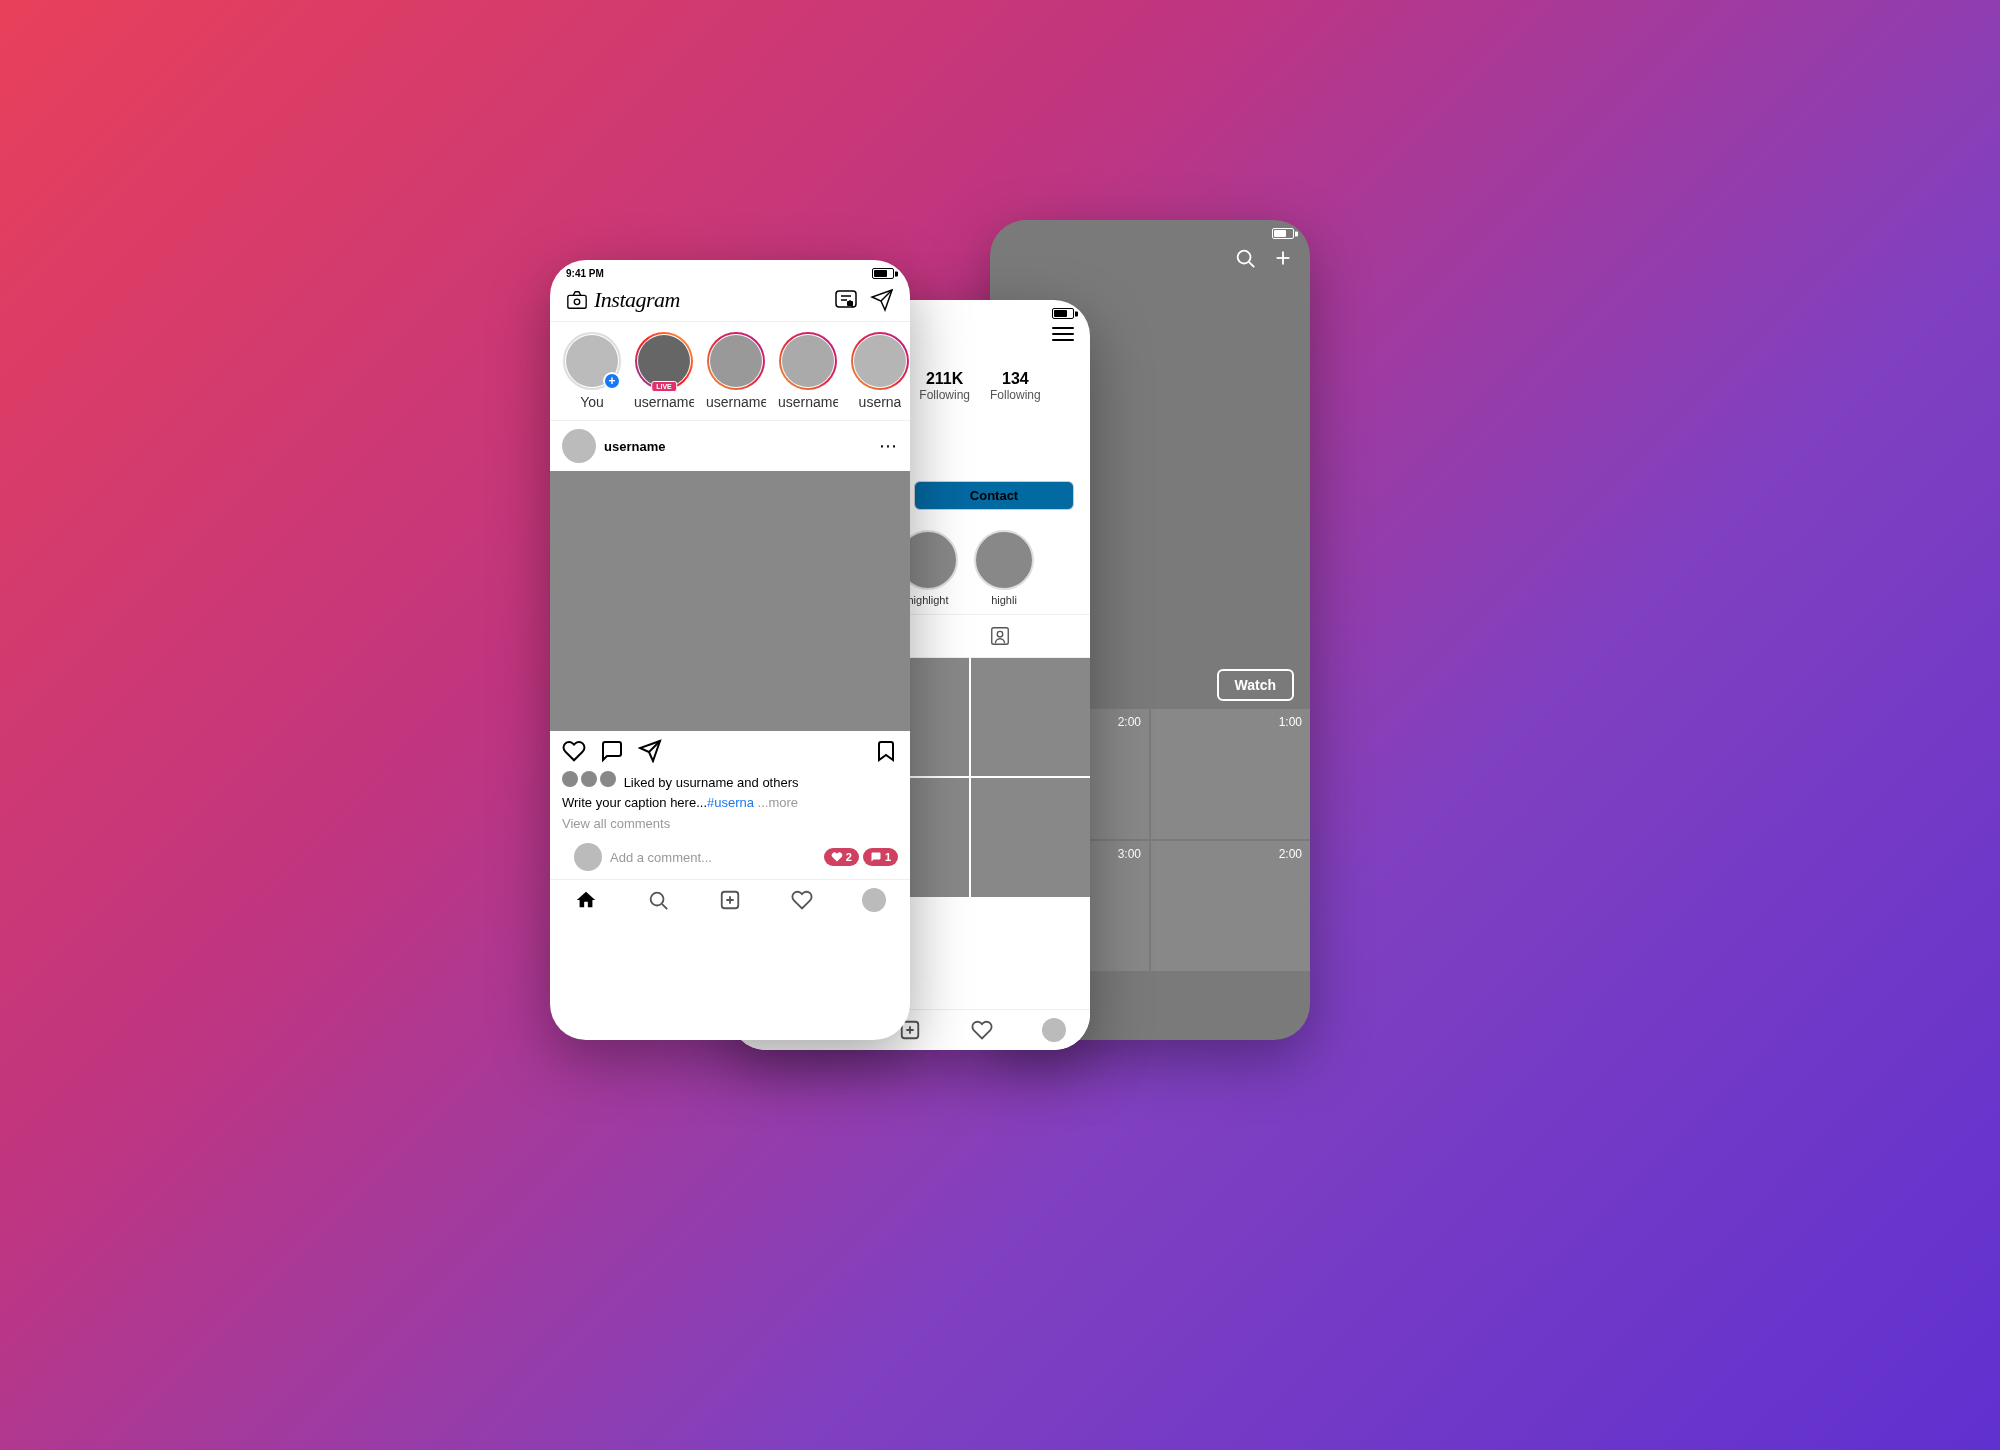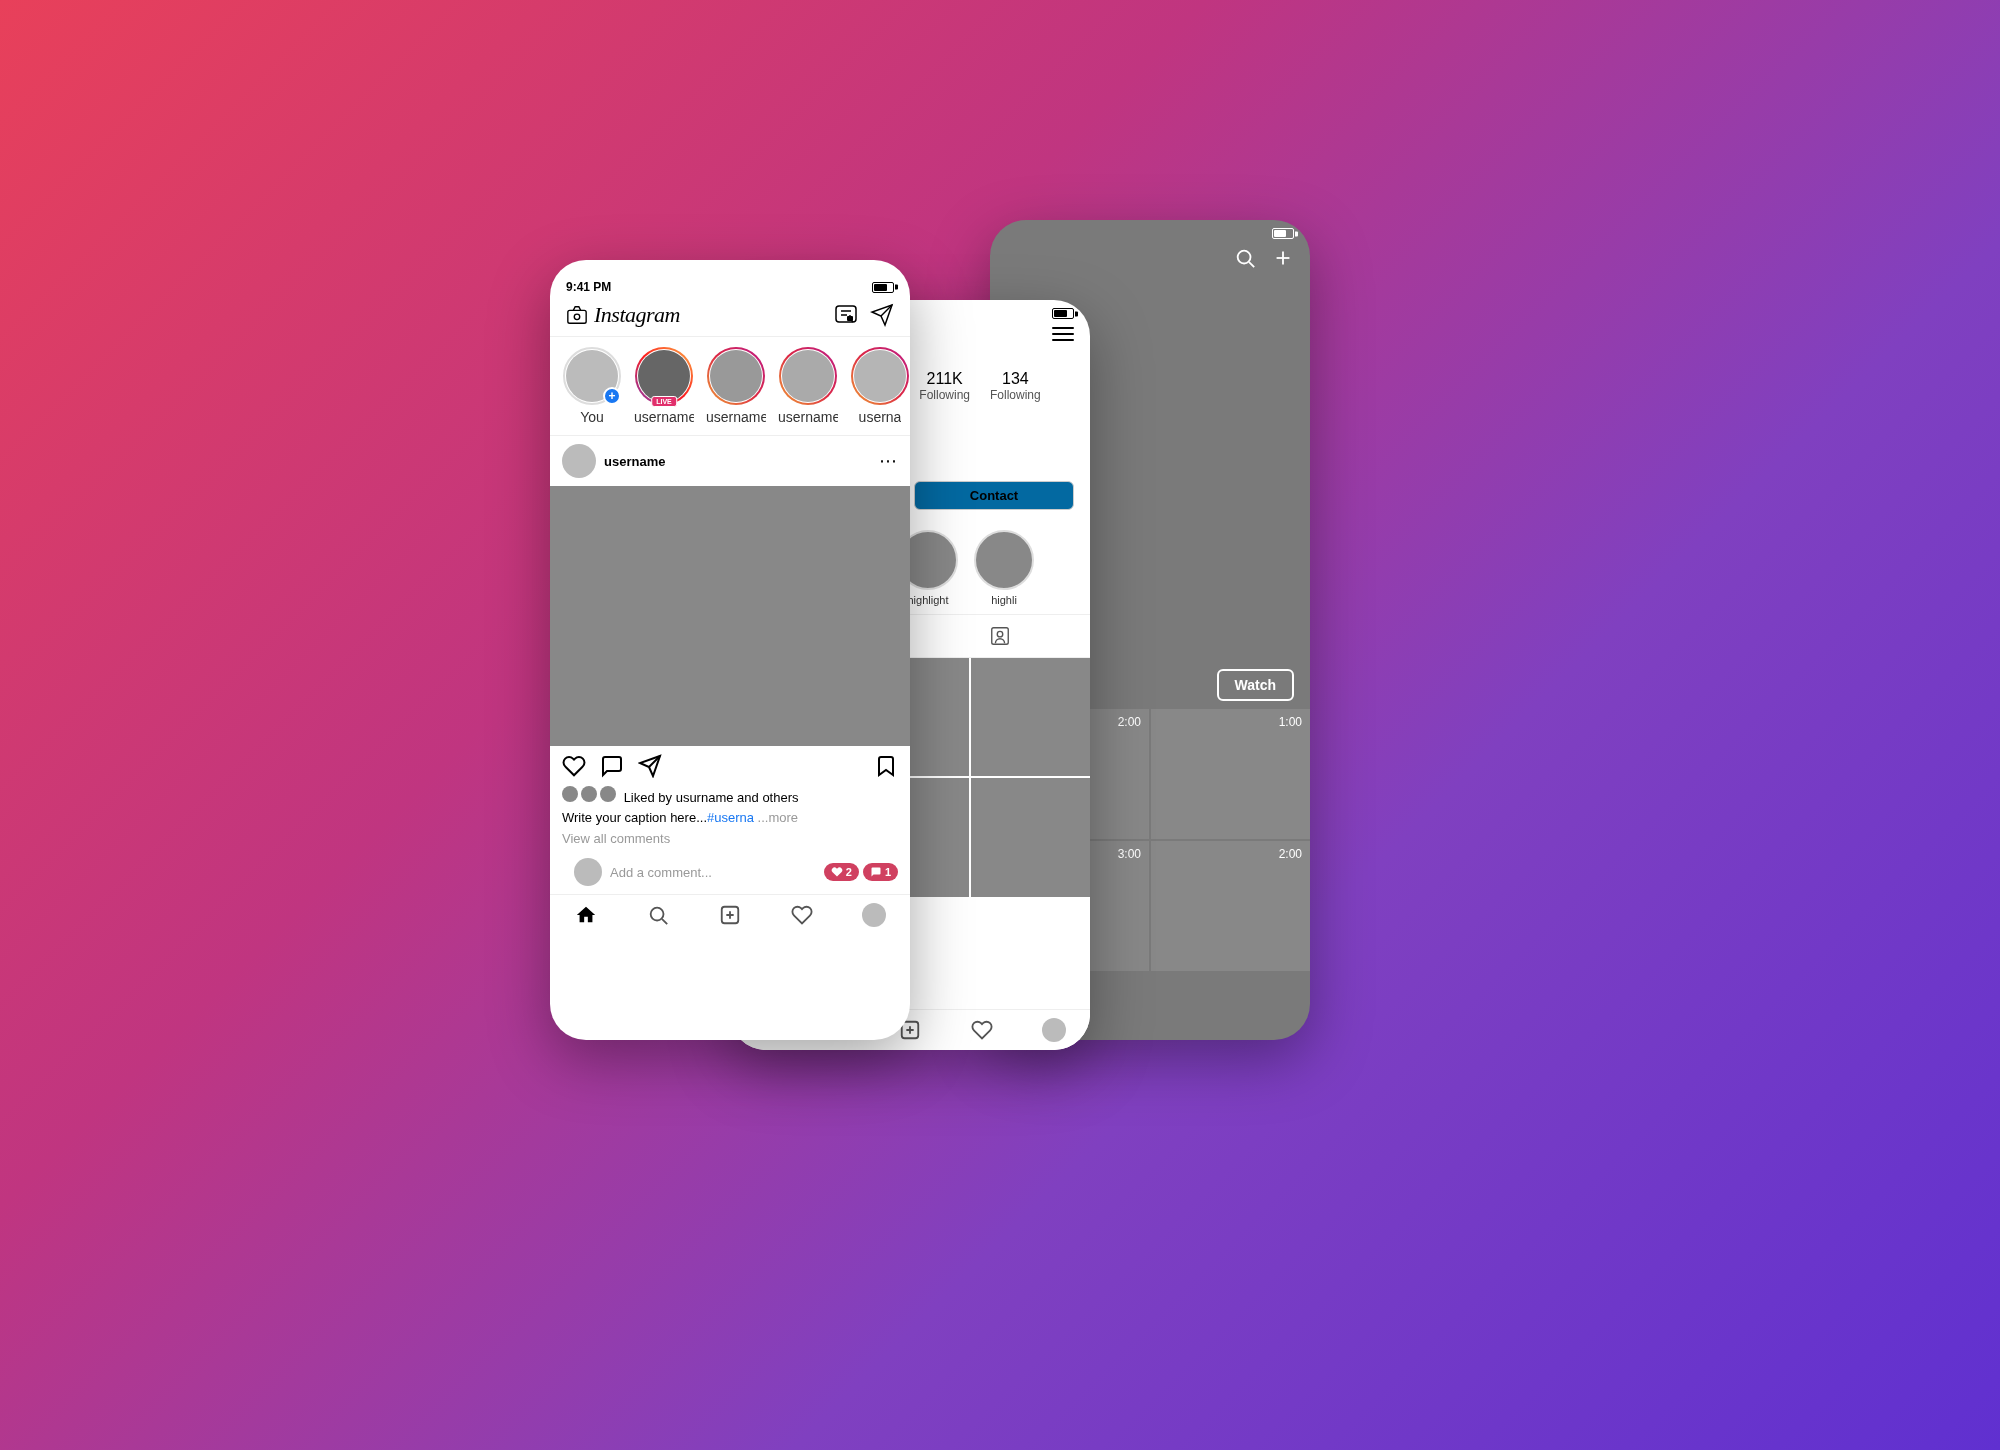--- a/index.html
+++ b/index.html
@@ -36,22 +36,22 @@
       height: 780px;
       top: 60px;
       left: 0px;
       z-index: 3;
     }
 
     .status-bar {
       display: flex;
       justify-content: space-between;
       align-items: center;
-      padding: 20px 16px 4px;
-      font-size: 12px;
+      padding: 8px 16px 4px;
+      font-size: 10px;
       font-weight: 600;
     }
 
     .battery-icon {
       width: 22px;
       height: 11px;
       border: 1.5px solid #000;
       border-radius: 2px;
       position: relative;
       display: inline-block;
@@ -402,21 +402,21 @@
       flex: 1;
       justify-content: center;
     }
 
     .stat {
       text-align: center;
     }
 
     .stat-num {
       font-size: 16px;
-      font-weight: 400;
+      font-weight: 700;
       color: #000;
     }
 
     .stat-label {
       font-size: 12px;
       color: #555;
     }
 
     .profile-bio {
       padding: 0 16px 12px;

